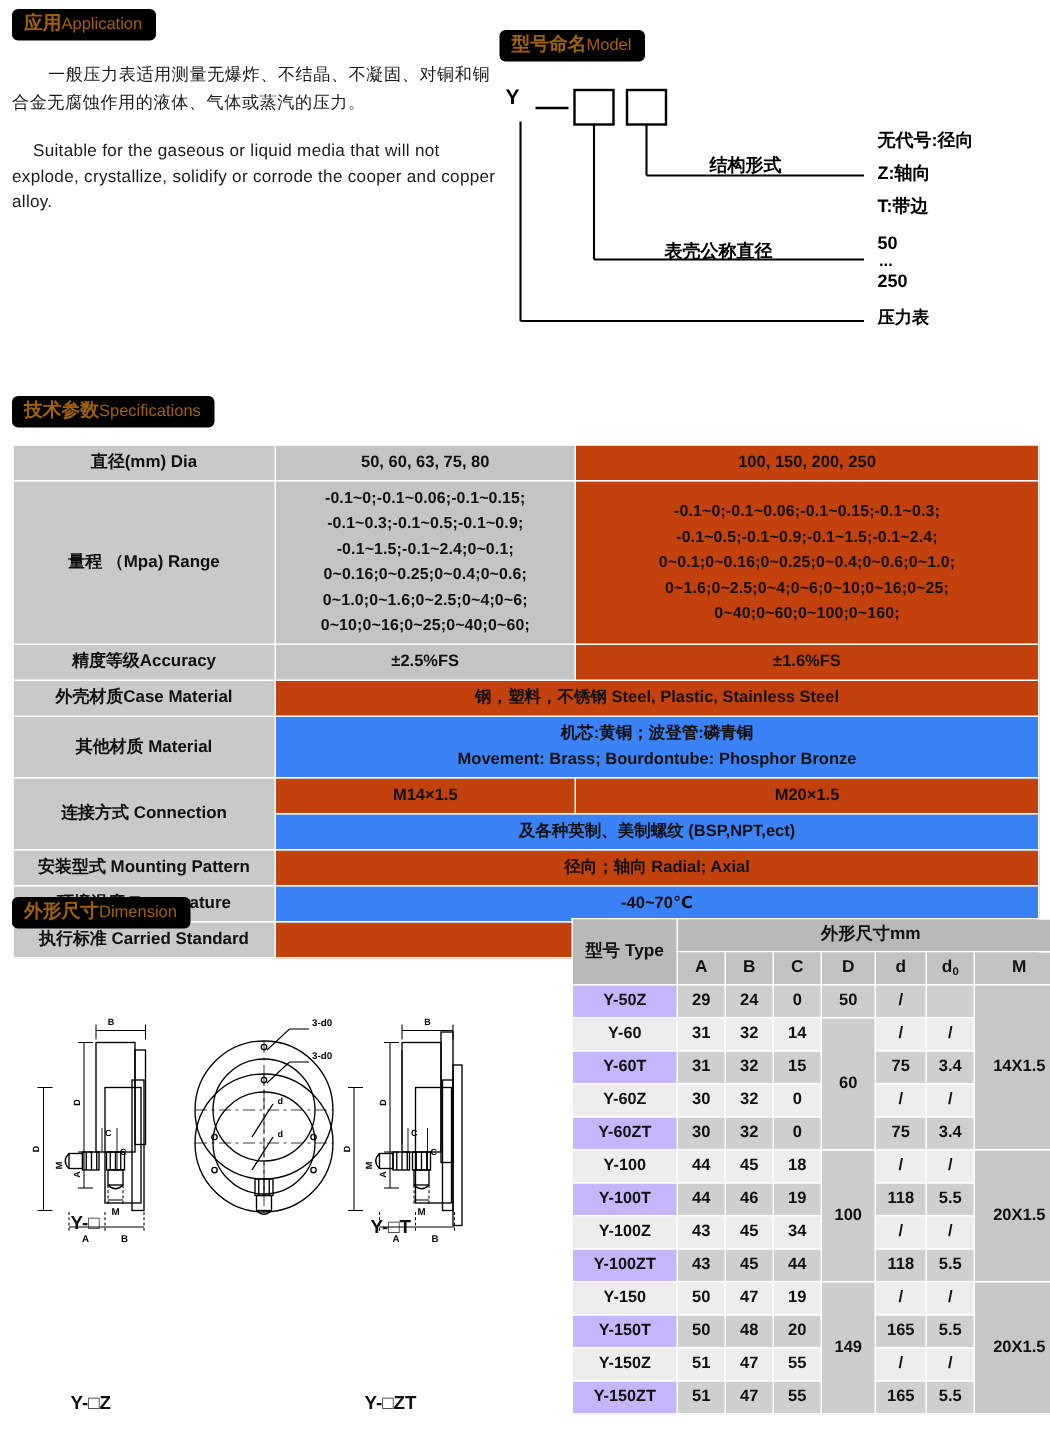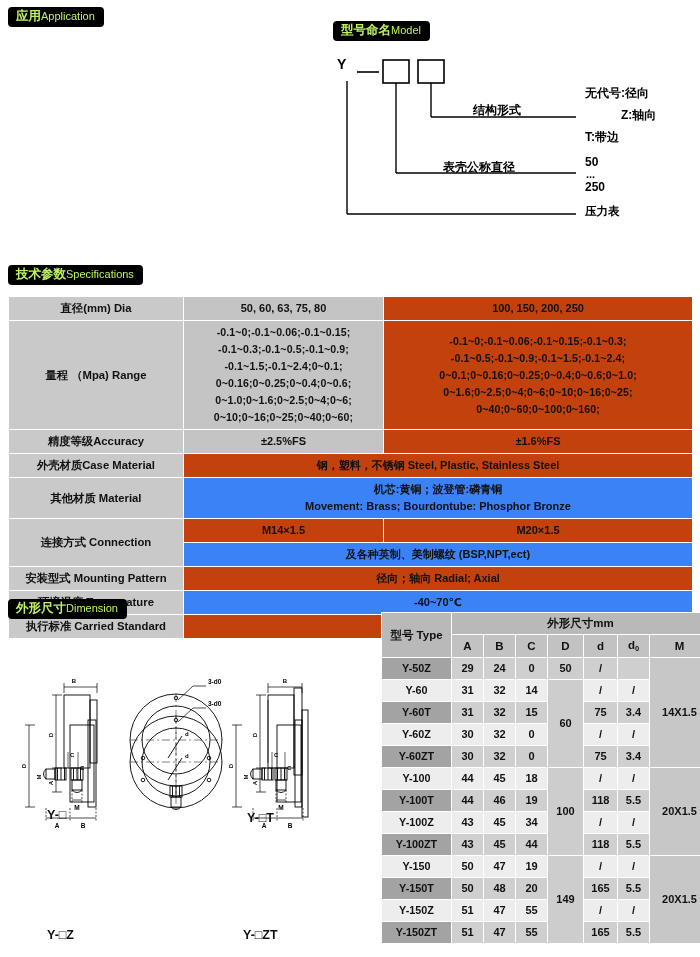--- a/index.html
+++ b/index.html
@@ -11,21 +11,21 @@
     position:relative;
     overflow:hidden;
     -webkit-font-smoothing:antialiased;
   }
   .page{position:relative;width:700px;height:957px;}
 
   
   .badge{
     display:inline-block;
     background:#000;
-    color:#bef264;
+    color:#a16207;
     border-radius:4px;
     padding:2px 9px 3px 8px;
     font-size:12.5px;
     font-weight:bold;
     line-height:15px;
     white-space:nowrap;
     letter-spacing:0px;
   }
   .badge .en{font-size:11px;font-weight:normal;letter-spacing:0px;}
 
@@ -82,35 +82,39 @@
     border:1.5px solid #ffffff;
     text-align:center;
     vertical-align:middle;
     font-weight:bold;
     padding:0;
     height:21px;
     line-height:21px;
   }
   td.dh{background:#b9b9b9;font-size:11.5px;}
   td.dh2{background:#c2c2c2;font-size:11.5px;}
-  td.type-a{background:#a3a3a3;font-size:10.8px;font-weight:normal;}
+  td.type-a{background:#c4b5fd;font-size:10.8px;font-weight:normal;}
   td.type-b{background:#ededed;font-size:10.8px;font-weight:normal;}
   td.val-a{background:#cfcfcf;}
   td.val-b{background:#ededed;}
   td.span-d{background:#cdcdcd;}
   td.span-m{background:#c7c7c7;}
   sub{font-size:7.5px;vertical-align:baseline;position:relative;bottom:-2px;}
 </style>
 </head>
 <body>
 
 <div class="page">
 
   <div id="application">
     <div class="badge"><span>应用</span><span class="en">Application</span></div>
+    <div class="app-body">
+      <div class="app-cn">一般压力表适用测量无爆炸、不结晶、不凝固、对铜和铜合金无腐蚀作用的液体、气体或蒸汽的压力。</div>
+      <div class="app-en">Suitable for the gaseous or liquid media that will not explode, crystallize, solidify or corrode the cooper and copper alloy.</div>
+    </div>
   </div>
 
   <div id="model">
     <div class="badge"><span>型号命名</span><span class="en">Model</span></div>
 
     <div class="model-diagram">
       <svg width="362" height="172">
 
         <line x1="14" y1="27" x2="14" y2="160" stroke="#000" stroke-width="1.4"></line>
         <line x1="14" y1="160" x2="243" y2="160" stroke="#000" stroke-width="1.4"></line>
@@ -125,21 +129,21 @@
         <line x1="63" y1="119" x2="243" y2="119" stroke="#000" stroke-width="1.4"></line>
 
         <line x1="98" y1="29" x2="98" y2="63" stroke="#000" stroke-width="1.4"></line>
         <line x1="98" y1="63" x2="243" y2="63" stroke="#000" stroke-width="1.4"></line>
       </svg>
 
       <div class="mdl-txt" style="left:4px;top:2px;font-size:14px;">Y</div>
 
       <div class="mdl-txt" style="left:140px;top:48px;">结构形式</div>
       <div class="mdl-txt" style="left:252px;top:31px;">无代号:径向</div>
-      <div class="mdl-txt" style="left:252px;top:53px;margin-left:36px;">Z:轴向</div>
+      <div class="mdl-txt" style="left:252px;top:53px;">Z:轴向</div>
       <div class="mdl-txt" style="left:252px;top:75px;">T:带边</div>
 
       <div class="mdl-txt" style="left:110px;top:105px;">表壳公称直径</div>
       <div class="mdl-txt" style="left:252px;top:101px;">50</div>
       <div class="mdl-txt" style="left:253px;top:114px;font-size:11px;">...</div>
       <div class="mdl-txt" style="left:252px;top:126px;">250</div>
 
       <div class="mdl-txt small" style="left:252px;top:150px;">压力表</div>
     </div>
   </div>

